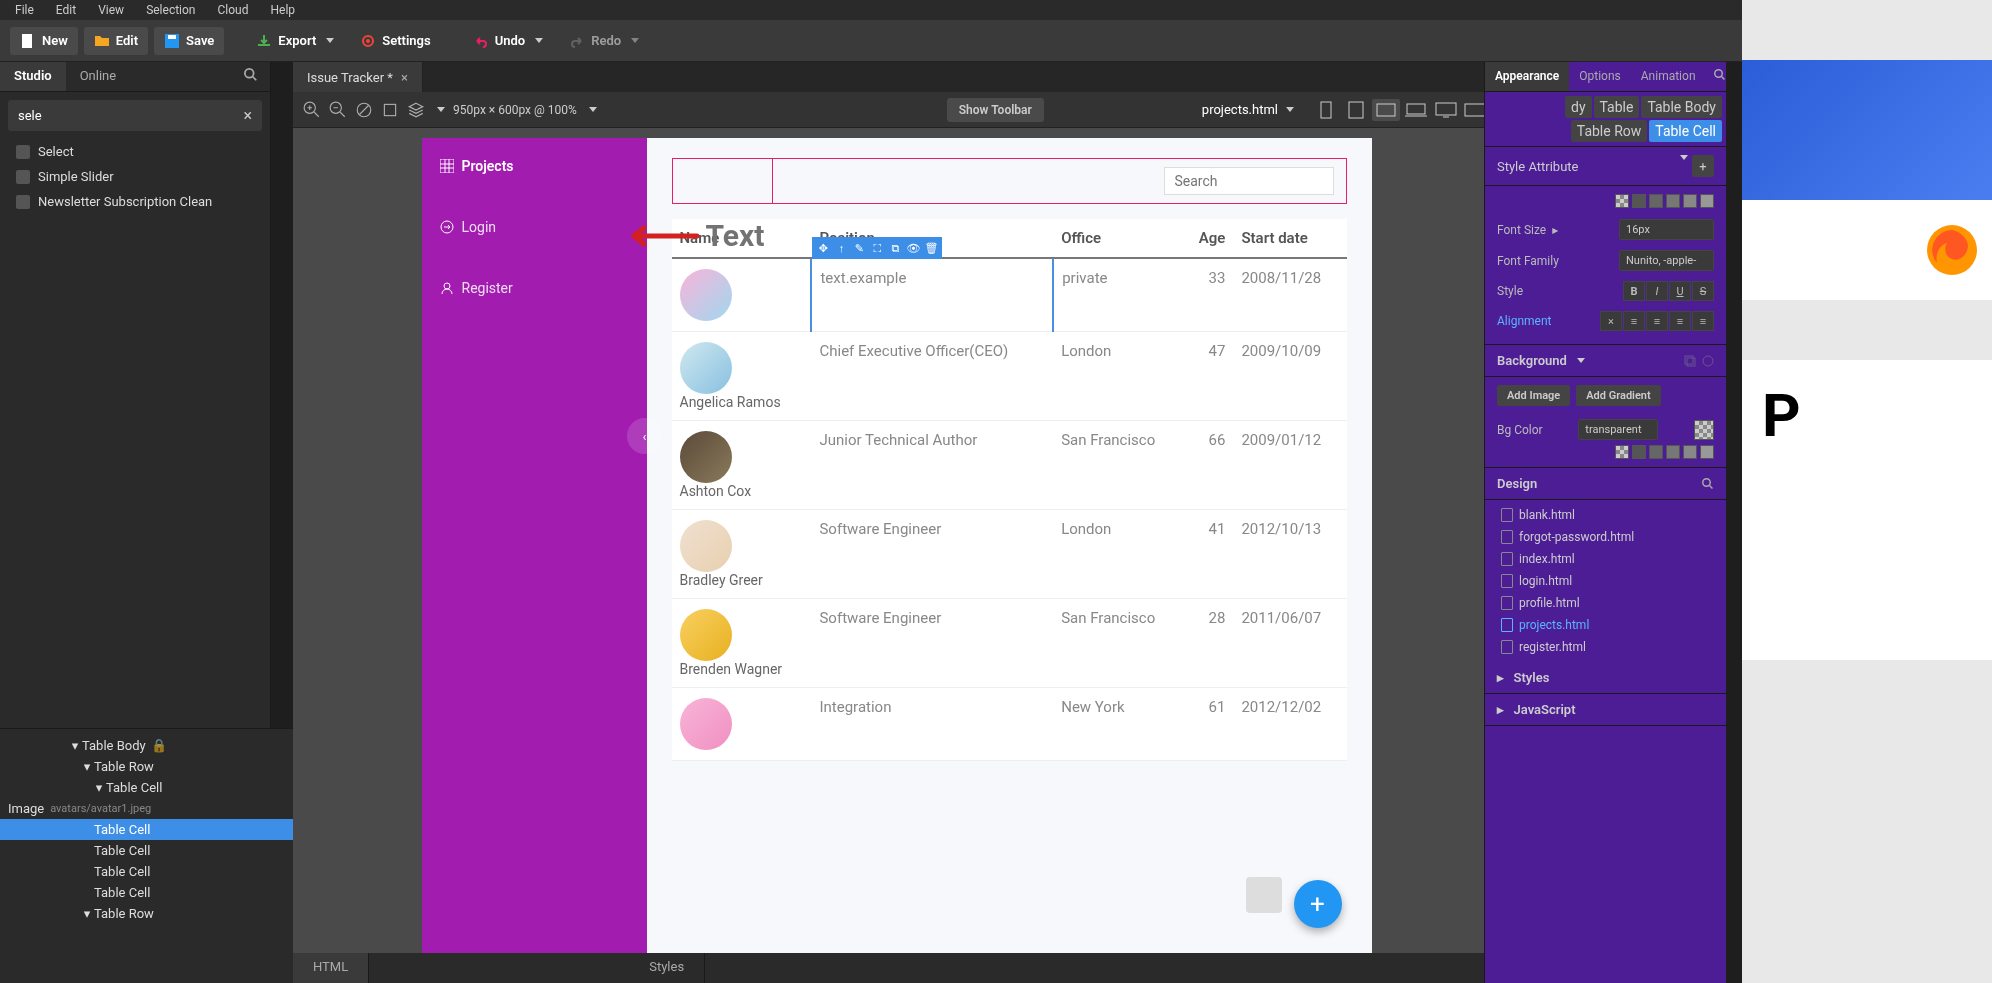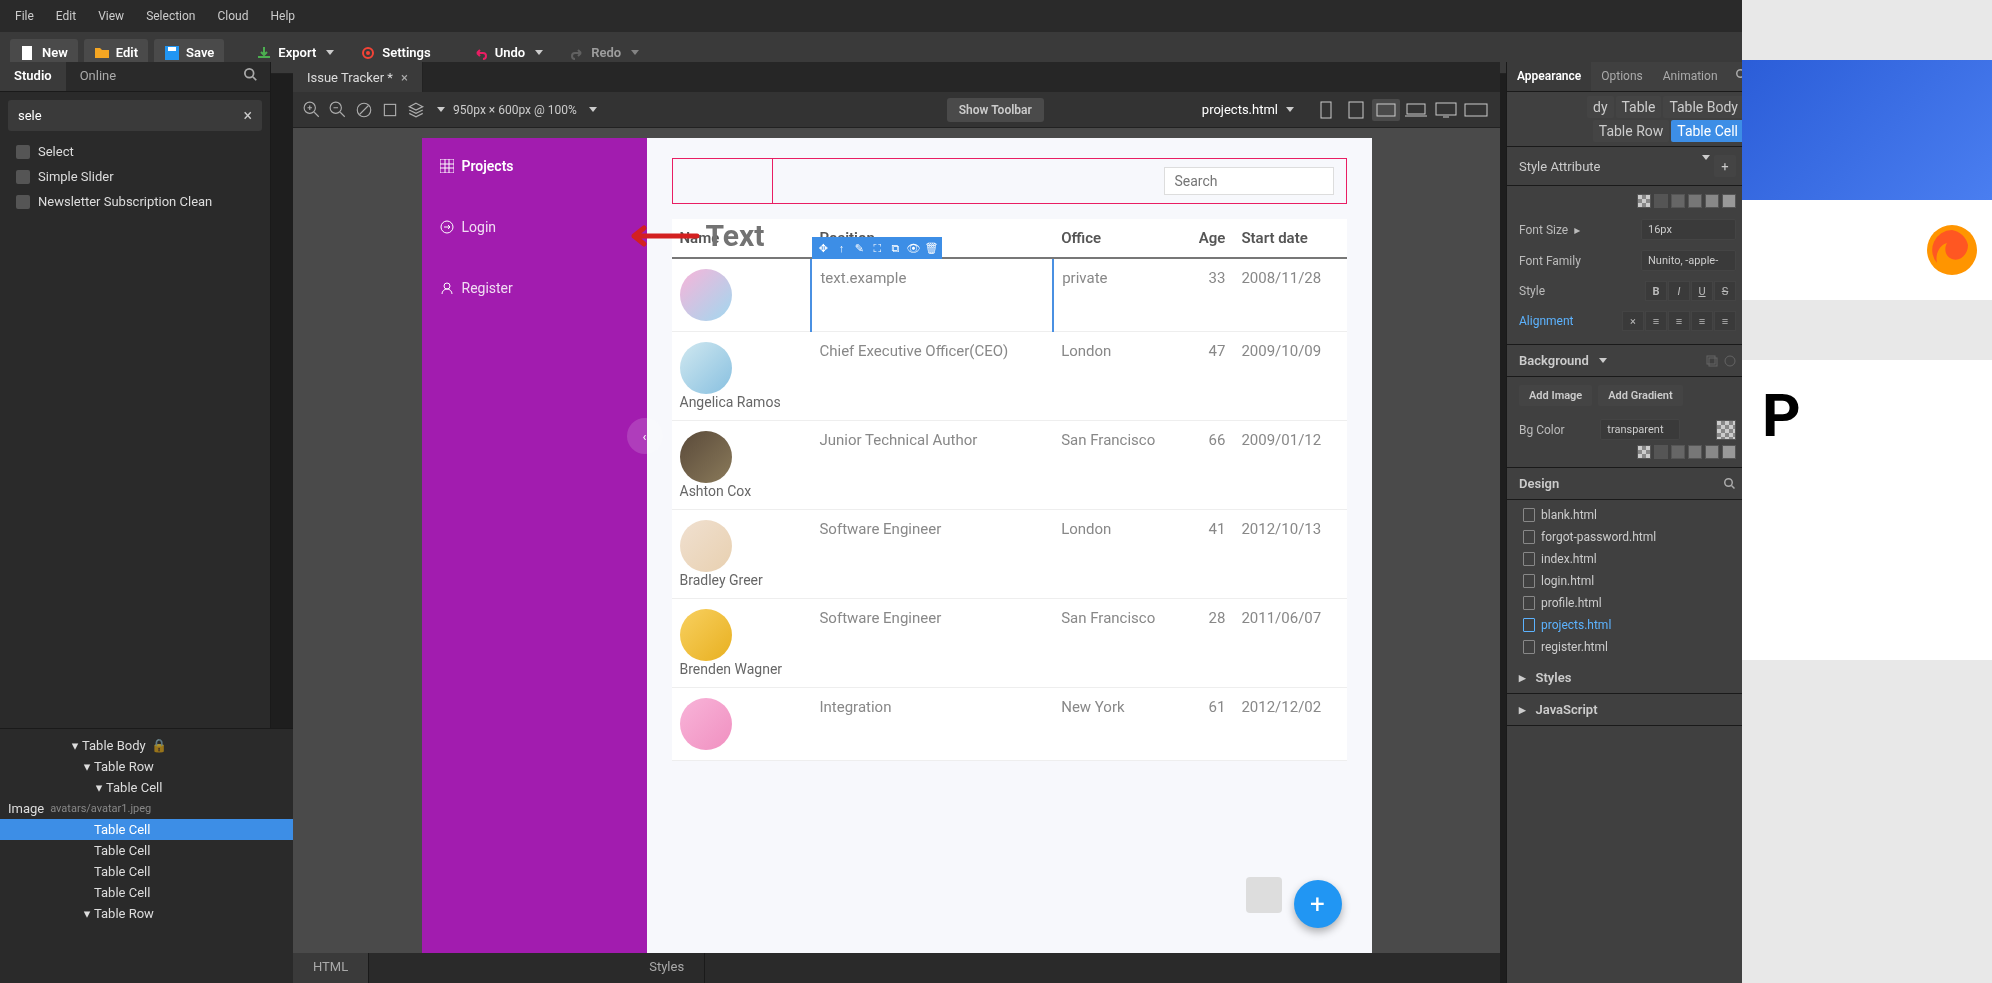--- a/index.html
+++ b/index.html
@@ -1,19 +1,19 @@
 <!DOCTYPE html>
 <html><head>
 <meta charset="utf-8">
 <style>
 * { margin: 0; padding: 0; box-sizing: border-box; font-family: -apple-system, BlinkMacSystemFont, "Segoe UI", Roboto, sans-serif; }
 body { background: #1e1e1e; color: #ccc; font-size: 13px; overflow: hidden; height: 983px; width: 1992px; position: relative; }
 
 
-.menubar { height: 32px; background: #2a2a2a; display: flex; align-items: center; padding: 0 5px; gap: 2px; }
+.menubar { height: 20px; background: #2a2a2a; display: flex; align-items: center; padding: 0 5px; gap: 2px; }
 .menubar-item { padding: 2px 10px; color: #ccc; cursor: pointer; font-size: 12px; }
 
 
 .toolbar { height: 42px; background: #3a3a3a; display: flex; align-items: center; padding: 0 10px; gap: 6px; border-bottom: 1px solid #222; }
 .tb-btn { display: inline-flex; align-items: center; gap: 6px; padding: 6px 10px; background: #4a4a4a; border-radius: 3px; cursor: pointer; font-size: 13px; color: #fff; font-weight: 600; }
 .tb-btn.plain { background: transparent; }
 .tb-icon { width: 16px; height: 16px; display: inline-block; }
 .dd-arrow { width: 0; height: 0; border-left: 4px solid transparent; border-right: 4px solid transparent; border-top: 5px solid #ccc; margin-left: 4px; }
 .toolbar-right { margin-left: auto; display: flex; gap: 6px; }
 
@@ -91,21 +91,21 @@
 
 .fab { position: absolute; bottom: 25px; right: 30px; width: 48px; height: 48px; border-radius: 50%; background: #2196f3; color: #fff; display: flex; align-items: center; justify-content: center; font-size: 26px; cursor: pointer; box-shadow: 0 4px 8px rgba(0,0,0,0.3); }
 .scroll-top { position: absolute; bottom: 40px; right: 90px; width: 36px; height: 36px; background: #ddd; border-radius: 4px; }
 
 
 .bottom-tabs { position: absolute; bottom: 0; left: 0; right: 0; height: 30px; background: #2a2a2a; display: flex; }
 .bottom-tab { padding: 6px 20px; font-size: 13px; color: #aaa; cursor: pointer; border-right: 1px solid #1a1a1a; }
 .bottom-tab:first-child { background: #3a3a3a; }
 
 
-.right-panel { position: absolute; right: 244px; top: 62px; width: 242px; height: 921px; background: #404040; border-left: 1px solid #1a1a1a; }
+.right-panel { position: absolute; right: 266px; top: 62px; width: 242px; height: 921px; background: #4c1d95; border-left: 1px solid #1a1a1a; }
 .right-tabs { display: flex; height: 30px; border-bottom: 1px solid #1a1a1a; font-size: 12px; }
 .right-tab { padding: 7px 10px; color: #aaa; cursor: pointer; }
 .right-tab.active { background: #3a3a3a; color: #fff; font-weight: 600; }
 .breadcrumb-bar { display: flex; flex-wrap: wrap; padding: 4px; gap: 2px; border-bottom: 1px solid #1a1a1a; font-size: 14px; justify-content: flex-end; }
 .bc-item { padding: 3px 6px; background: #444; color: #ccc; border-radius: 2px; cursor: pointer; }
 .bc-item.active { background: #3d8ee6; color: #fff; }
 .style-attr { padding: 8px 12px; border-bottom: 1px solid #1a1a1a; display: flex; align-items: center; justify-content: space-between; }
 .add-btn { width: 22px; height: 22px; background: #444; display: flex; align-items: center; justify-content: center; cursor: pointer; border-radius: 2px; }
 .prop-section { padding: 8px 12px; border-bottom: 1px solid #1a1a1a; }
 .prop-row { display: flex; align-items: center; justify-content: space-between; padding: 5px 0; font-size: 12px; color: #bbb; }

